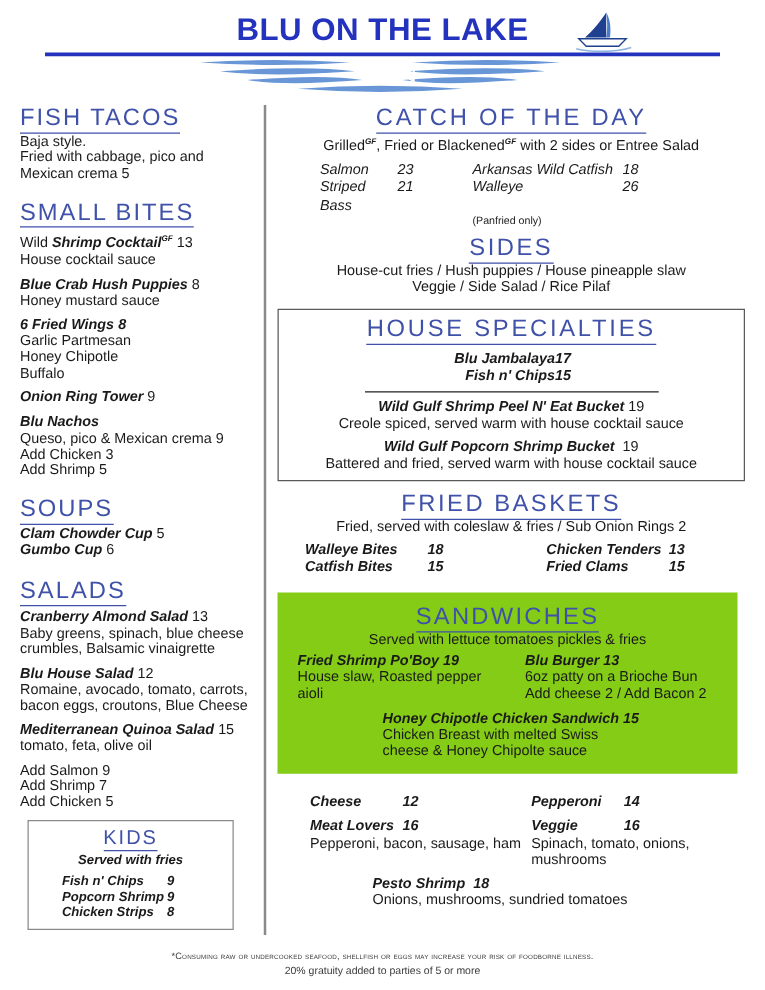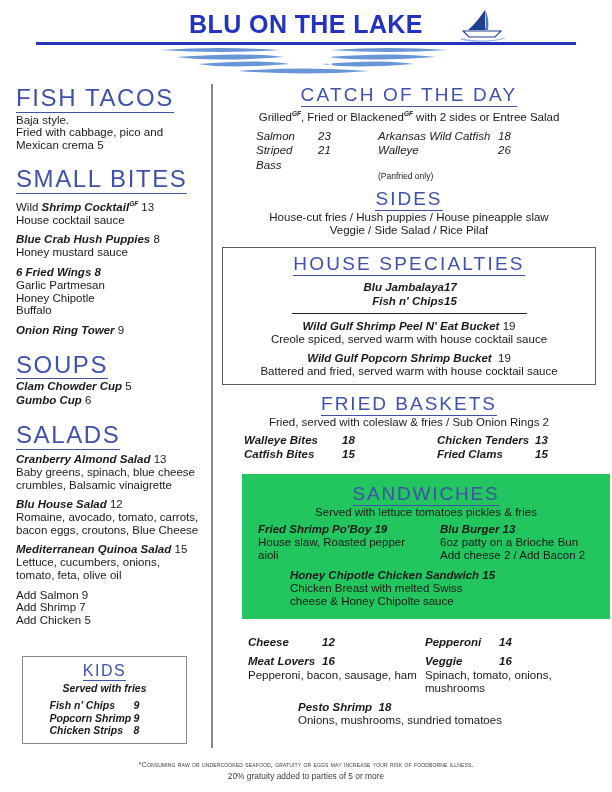--- a/index.html
+++ b/index.html
@@ -30,21 +30,21 @@
   .waves { position:absolute; left:150px; top:44px; width:310px; height:34px; }
 
   
   .divider {
     position:absolute; left:211px; top:84px; width:1.5px; height:664px;
     background:#8a8a8a;
   }
 
   
   .sec-head {
-    color:#3f51a8; font-size:24px; font-weight:normal;
+    color:#3f51a8; font-size:19px; font-weight:normal;
     letter-spacing:1.6px; display:inline-block;
     border-bottom:1.4px solid #3f51a8; line-height:1.15;
     padding-bottom:0px;
   }
   .it-b { font-style:italic; font-weight:bold; }
   .desc { font-size:11.5px; line-height:12.6px; color:#1a1a1a; }
   .item { font-size:11.5px; line-height:13.5px; }
   .price { font-weight:normal; font-style:normal; }
   sup.gf { font-size:6.5px; font-weight:bold; font-style:italic; vertical-align:super; }
 
@@ -106,30 +106,30 @@
   .fb-cols > div { width:50%; }
   .fb-row { display:flex; font-style:italic; font-weight:bold; font-size:11.5px; line-height:14.5px; }
   .fb-row .n { width:98px; }
   .fb-row .p { width:30px; }
   .fb-left { padding-left:22px; }
   .fb-right { padding-left:28px; }
 
   
   .sand {
     position:absolute; left:0px; top:390px; width:368px;
-    background:#22c55e; padding:9px 0 12px 0;margin-left:20px;
+    background:#84cc16; padding:9px 0 12px 0;
   }
   .sand .sec-head { font-size:19px; letter-spacing:1.8px; }
   .sand-cols { display:flex; margin-top:4px; }
   .sand-cols > div { width:50%; }
   .s-l { padding-left:16px; }
   .s-r { padding-left:14px; }
   .s-nm { font-style:italic; font-weight:bold; font-size:11.5px; line-height:13.5px; }
   .s-ds { font-size:11.5px; line-height:12.6px; }
-  .s-center { text-align:left; padding-left:48px; margin-top:7px; }
+  .s-center { text-align:left; padding-left:84px; margin-top:7px; }
 
   
   .pz { position:absolute; left:0; top:545px; width:374px; }
   .pz .sec-head { font-size:19px; letter-spacing:1.8px; }
   .pz-cols { display:flex; margin-top:6px; }
   .pz-cols > div { width:50%; }
   .pz-l { padding-left:6px;margin-left:20px; } .pz-r { padding-left:6px; }
   .pz-row { display:flex; font-style:italic; font-weight:bold; font-size:11.5px; line-height:15px; }
   .pz-row .n { width:74px; } .pz-row .p { width:34px; }
   .pz-ds { font-size:11.5px; line-height:12.6px; }
@@ -206,20 +206,26 @@
         <div class="nm"><span>6 Fried Wings</span> <span>8</span></div>
         <div class="ln">Garlic Partmesan</div>
         <div class="ln">Honey Chipotle</div>
         <div class="ln">Buffalo</div>
       </div>
 
       <div class="grp">
         <div class="nm"><span>Onion Ring Tower</span> <span class="price">9</span></div>
       </div>
 
+      <div class="grp">
+        <div class="nm"><span>Blu Nachos</span></div>
+        <div class="ln">Queso, pico &amp; Mexican crema  9</div>
+        <div class="ln">Add Chicken  3</div>
+        <div class="ln">Add Shrimp   5</div>
+      </div>
     </div>
 
     <div class="sp-14"></div>
 
     <div class="blk">
       <div class="sec-head">SOUPS</div>
       <div class="item it-b"><span>Clam Chowder Cup</span> <span class="price">5</span></div>
       <div class="item it-b"><span>Gumbo Cup</span> <span class="price">6</span></div>
     </div>
 
@@ -235,21 +241,20 @@
       </div>
 
       <div class="grp">
         <div class="nm"><span>Blu House Salad</span> <span class="price">12</span></div>
         <div class="ln">Romaine, avocado, tomato, carrots,</div>
         <div class="ln">bacon eggs, croutons, Blue Cheese</div>
       </div>
 
       <div class="grp">
         <div class="nm"><span>Mediterranean Quinoa Salad</span> <span class="price">15</span></div>
-        <div class="ln">Lettuce, cucumbers, onions,</div>
         <div class="ln">tomato, feta, olive oil</div>
       </div>
 
       <div class="grp">
         <div class="ln">Add Salmon   9</div>
         <div class="ln">Add Shrimp   7</div>
         <div class="ln">Add Chicken  5</div>
       </div>
     </div>
   </div>
@@ -406,17 +411,17 @@
       <div class="pz-center">
         <div style="font-style:italic;font-weight:bold;font-size:11.5px;line-height:13px">
           <span>Pesto Shrimp</span> &nbsp;<span>18</span>
         </div>
         <div class="pz-ds">Onions, mushrooms, sundried tomatoes</div>
       </div>
     </div>
   </div>
 
   <div class="footer">
-    <div class="f1">*Consuming raw or undercooked seafood, gratuity or eggs may increase your risk of foodborne illness.</div>
+    <div class="f1">*Consuming raw or undercooked seafood, shellfish or eggs may increase your risk of foodborne illness.</div>
     <div class="f2">20% gratuity added to parties of 5 or more</div>
   </div>
 
 </div>
 
 </body></html>

